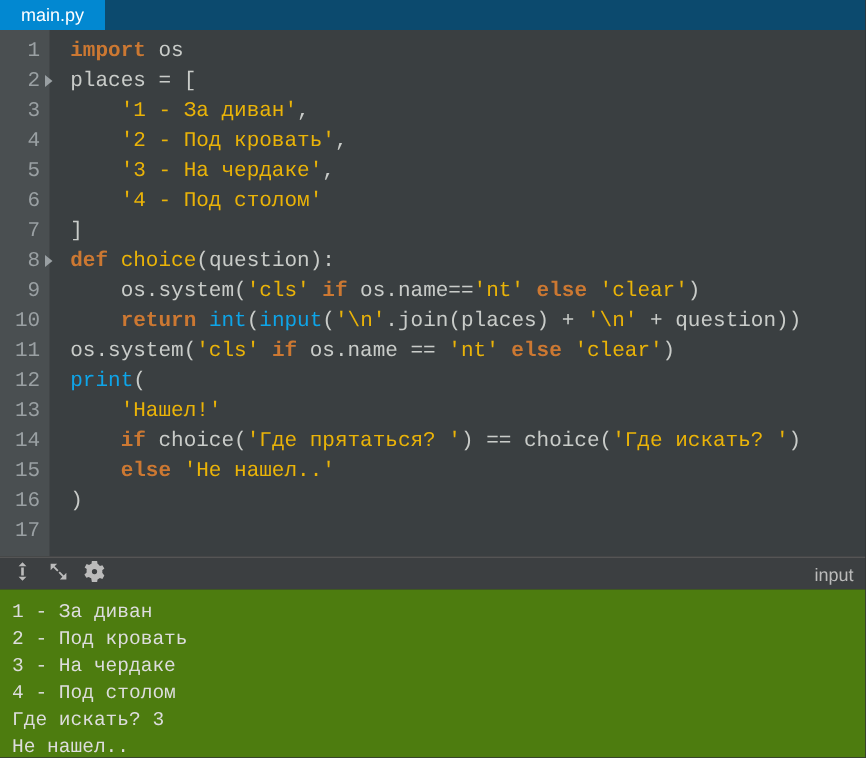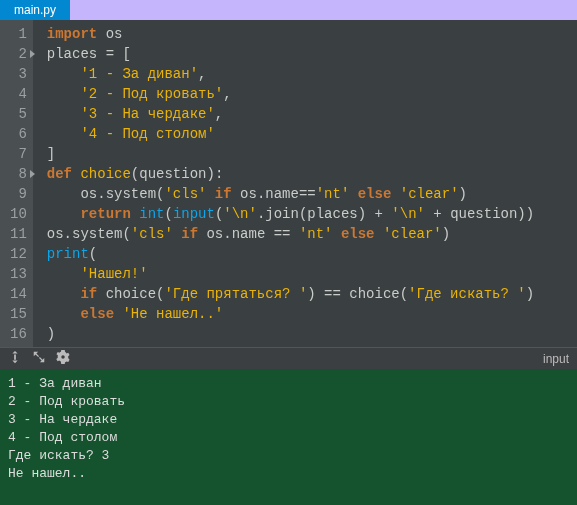--- a/index.html
+++ b/index.html
@@ -8,21 +8,21 @@
     font-size: 14px;
     width: 577px;
     height: 505px;
     background: #2b2b2b;
     overflow: hidden;
     display: flex;
     flex-direction: column;
   }
   
   .tab-bar {
-    background: #c4b5fd;
+    background: #0c4a6e;
     height: 20px;
     display: flex;
     align-items: flex-start;
   }
   .tab {
     background: #0288d1;
     color: #fff;
     padding: 2px 14px;
     font-size: 12px;
     line-height: 16px;
@@ -77,26 +77,26 @@
     align-items: center;
     justify-content: space-between;
     padding: 0 8px;
     color: #bbb;
     font-size: 12px;
     font-family: Arial, sans-serif;
   }
   .term-icons { display:flex; gap:10px; }
   .term-icons svg { width:14px; height:14px; fill:#bbb; }
   .terminal {
-    background: #14532d;
+    background: #4d7c0f;
     color: #ddd;
     padding: 6px 8px;
     line-height: 18px;
     white-space: pre;
-    height: 136px;
+    height: 112px;
     overflow: hidden;
     font-size: 13px;
   }
 </style>
 </head>
 <body>
 
 <div class="tab-bar">
   <div class="tab">main.py</div>
 </div>

